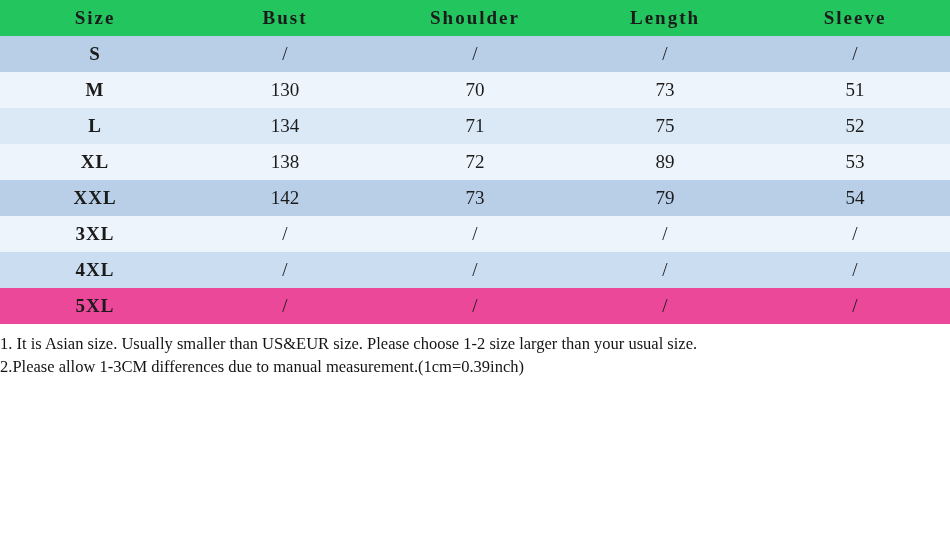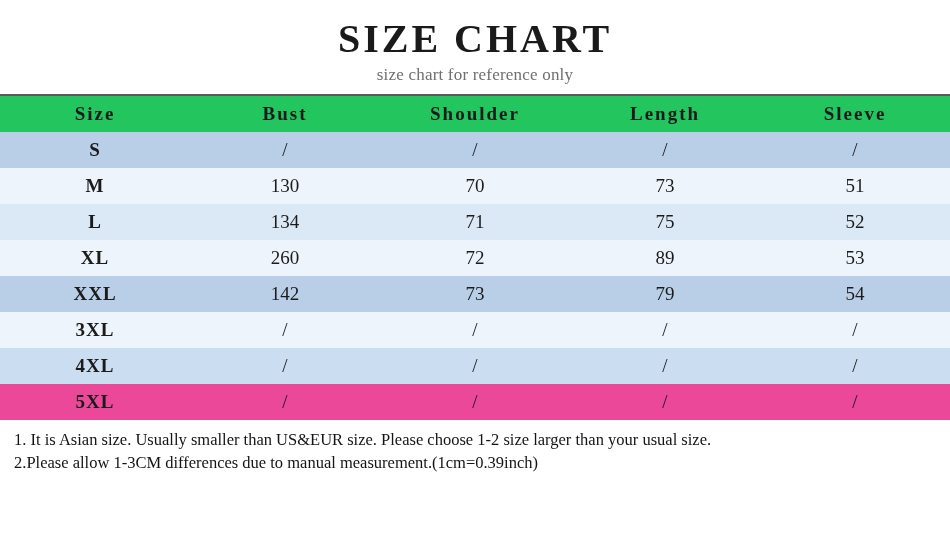--- a/index.html
+++ b/index.html
@@ -84,44 +84,39 @@
     letter-spacing: 1px;
   }
   tbody tr.band-dark { background: #b9cfe8; }
   tbody tr.band-mid  { background: #cbddf0; padding-left: 26px; }
   tbody tr.band-light{ background: #ec4899; }
   tbody tr.band-lighter{ background: #eef4fb; }
   tbody tr.band-palest{ background: #dbe8f6; }
 
   
   .notes {
-    padding: 8px 14px 0 14px;
+    padding: 8px 14px 0 0;
     font-family: "Liberation Serif", serif;
     font-size: 16.5px;
     color: #141414;
     line-height: 1.42;
   }
   .notes .note {
     white-space: nowrap;
   }
   .notes .note-indent {
     padding-left: 20px;
     white-space: nowrap;
   }
 </style>
 </head>
 <body>
 
 <div class="page">
 
-  <div class="header">
-    <h1 class="title">SIZE CHART</h1>
-    <p class="subtitle">size chart for reference only</p>
-    <div class="header-rule"></div>
-  </div>
 
   <table class="size-table">
     <thead>
       <tr>
         <th>Size</th>
         <th>Bust</th>
         <th>Shoulder</th>
         <th>Length</th>
         <th>Sleeve</th>
       </tr>
@@ -143,21 +138,21 @@
       </tr>
       <tr class="band-palest">
         <td class="size-label">L</td>
         <td>134</td>
         <td>71</td>
         <td>75</td>
         <td>52</td>
       </tr>
       <tr class="band-lighter">
         <td class="size-label">XL</td>
-        <td>260</td>
+        <td>138</td>
         <td>72</td>
         <td>89</td>
         <td>53</td>
       </tr>
       <tr class="band-dark">
         <td class="size-label">XXL</td>
         <td>142</td>
         <td>73</td>
         <td>79</td>
         <td>54</td>

